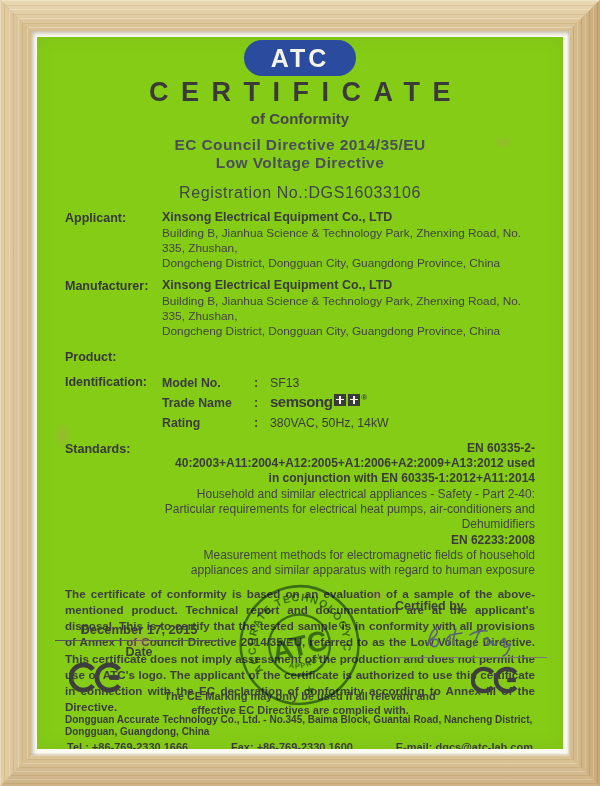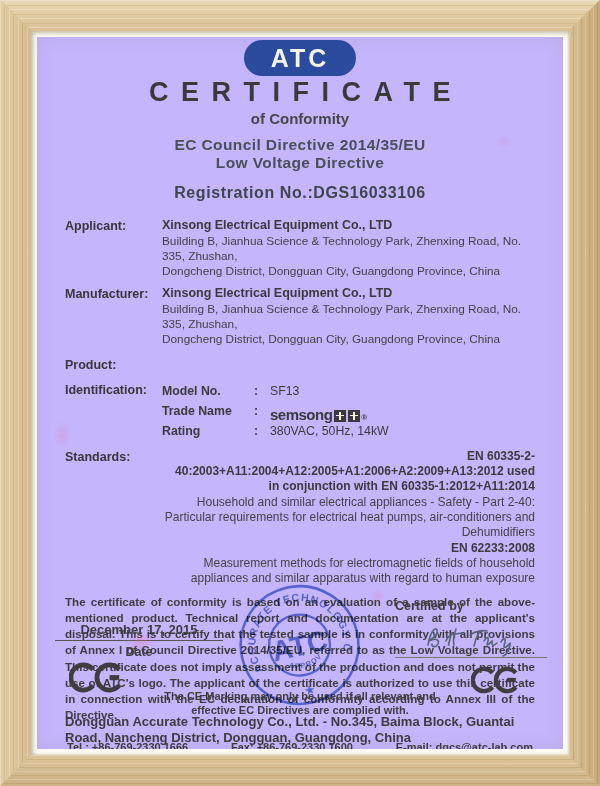--- a/index.html
+++ b/index.html
@@ -28,48 +28,48 @@
       linear-gradient(90deg,#e2cda4,#d5bc8e);
   }
   .frame-left{left:0;clip-path:polygon(0 0,100% 31px,100% calc(100% - 31px),0 100%);}
   .frame-right{right:0;clip-path:polygon(0 31px,100% 0,100% 100%,0 calc(100% - 31px));
     background:
       repeating-linear-gradient(90deg, rgba(255,255,255,.2) 0 1px, rgba(0,0,0,0) 1px 4px, rgba(120,88,40,.18) 4px 5px, rgba(0,0,0,0) 5px 8px),
       linear-gradient(90deg,#d8bf93,#c7a978);}
   
   .mat{position:absolute;inset:31px;background:#fcfbf3;z-index:2;
        box-shadow:inset 2px 2px 4px rgba(80,60,20,.35), inset -1px -1px 2px rgba(80,60,20,.15);}
-  .paper{position:absolute;inset:37px;background:#c4b5fd;z-index:3;overflow:hidden;
+  .paper{position:absolute;inset:37px;background:#84cc16;z-index:3;overflow:hidden;
        box-shadow:inset 0 0 18px rgba(120,100,40,.10);
        color:#3b3b3b;}
   .paper-inner{position:relative;width:100%;height:100%;padding:2px 28px 0 28px;box-sizing:border-box;}
 
   
   .logo-pill{width:112px;height:36px;border-radius:19px;background:#2b4c9e;
     margin:1px auto 0;display:flex;align-items:center;justify-content:center;
     color:#f6f4ea;font-weight:bold;font-size:25px;letter-spacing:3px;}
   .cert-title{margin-top:1px;text-align:center;font-weight:bold;font-size:27px;
     letter-spacing:12.5px;text-indent:12px;color:#3a3a3a;white-space:nowrap;}
   .of-conf{margin-top:2px;text-align:center;font-weight:bold;font-size:15px;color:#474747;}
   .directive{margin-top:0;text-align:center;font-weight:bold;font-size:15.5px;color:#4a5058;letter-spacing:.4px;}
   .directive.first{margin-top:9px;}
-  .registration{margin-top:12px;text-align:center;font-weight:bold;font-size:16px;color:#3f454d;letter-spacing:.6px;}
-
-  
-  .info{margin-top:16px;}
+  .registration{margin-top:12px;text-align:center;font-weight:normal;font-size:16px;color:#3f454d;letter-spacing:.6px;}
+
+  
+  .info{margin-top:8px;}
   .info-row{display:grid;grid-template-columns:97px 1fr;margin-bottom:7px;}
   .info-label{font-weight:bold;font-size:12.5px;color:#383838;padding-top:1px;}
   .info-name{font-weight:bold;font-size:12.5px;}
   .info-addr{font-size:11.8px;line-height:1.27;margin-top:2px;color:#434343;}
   .product-row{margin-top:10px;margin-bottom:10px;}
   .ident-sub{display:grid;grid-template-columns:92px 16px 1fr;font-size:12.3px;line-height:1.62;}
   .ident-name{font-weight:bold;}
   .ident-colon{font-weight:bold;}
   .ident-val{font-weight:normal;}
-  .trade-logo{display:flex;align-items:flex-end;gap:1px;}
+  .trade-logo{display:flex;align-items:flex-start;gap:1px;}
   .trade-word{font-weight:bold;font-size:15px;letter-spacing:-0.5px;color:#3a3a3a;line-height:1;}
   .cjk-block{display:inline-block;width:12px;height:12px;background:#3a3a3a;margin-left:1px;position:relative;}
   .cjk-block::after{content:"";position:absolute;left:2px;right:2px;top:5px;height:1.5px;background:#f8f3e1;}
   .cjk-block::before{content:"";position:absolute;left:5px;top:2px;bottom:2px;width:1.5px;background:#f8f3e1;}
   .reg-mark{font-size:8px;vertical-align:top;line-height:1;font-weight:bold;}
   .std-line{font-size:12px;line-height:1.28;color:#444;text-align:right;}
   .std-line.bold{font-weight:bold;color:#3b3b3b;}
 
   
   .body-text{margin-top:6px;font-weight:bold;font-size:11.6px;line-height:1.4;
@@ -87,21 +87,21 @@
   .stamp-wrap{position:absolute;left:50%;top:545px;transform:translateX(-50%) rotate(-13deg);
     z-index:6;mix-blend-mode:multiply;opacity:.88;}
 
   .ce-left{position:absolute;left:32px;top:624px;}
   .ce-right{position:absolute;right:42px;top:628px;}
 
   .ce-note{position:absolute;left:50%;top:653px;transform:translateX(-50%);width:310px;
     text-align:center;font-weight:bold;font-size:11px;line-height:1.25;color:#3f3f3f;}
 
   .footer-address{position:absolute;left:28px;right:28px;top:677px;
-    font-weight:bold;font-size:13px;line-height:1.22;color:#3c3c3c;}
+    font-weight:bold;font-size:10px;line-height:1.22;color:#3c3c3c;}
   .footer-contacts{position:absolute;left:30px;right:30px;top:704px;display:flex;
     justify-content:space-between;font-weight:bold;font-size:11px;color:#3c3c3c;}
 
   
   .stain{position:absolute;border-radius:50%;pointer-events:none;z-index:5;}
   .s1{left:80px;top:592px;width:46px;height:26px;background:radial-gradient(closest-side,rgba(233,110,160,.30),rgba(233,110,160,0) 70%);}
   .s2{left:12px;top:378px;width:26px;height:40px;background:radial-gradient(closest-side,rgba(233,110,160,.22),rgba(233,110,160,0) 70%);}
   .s3{left:330px;top:548px;width:22px;height:22px;background:radial-gradient(closest-side,rgba(233,110,160,.25),rgba(233,110,160,0) 70%);}
   .s4{left:452px;top:96px;width:30px;height:18px;background:radial-gradient(closest-side,rgba(233,110,160,.16),rgba(233,110,160,0) 70%);}
 </style>

